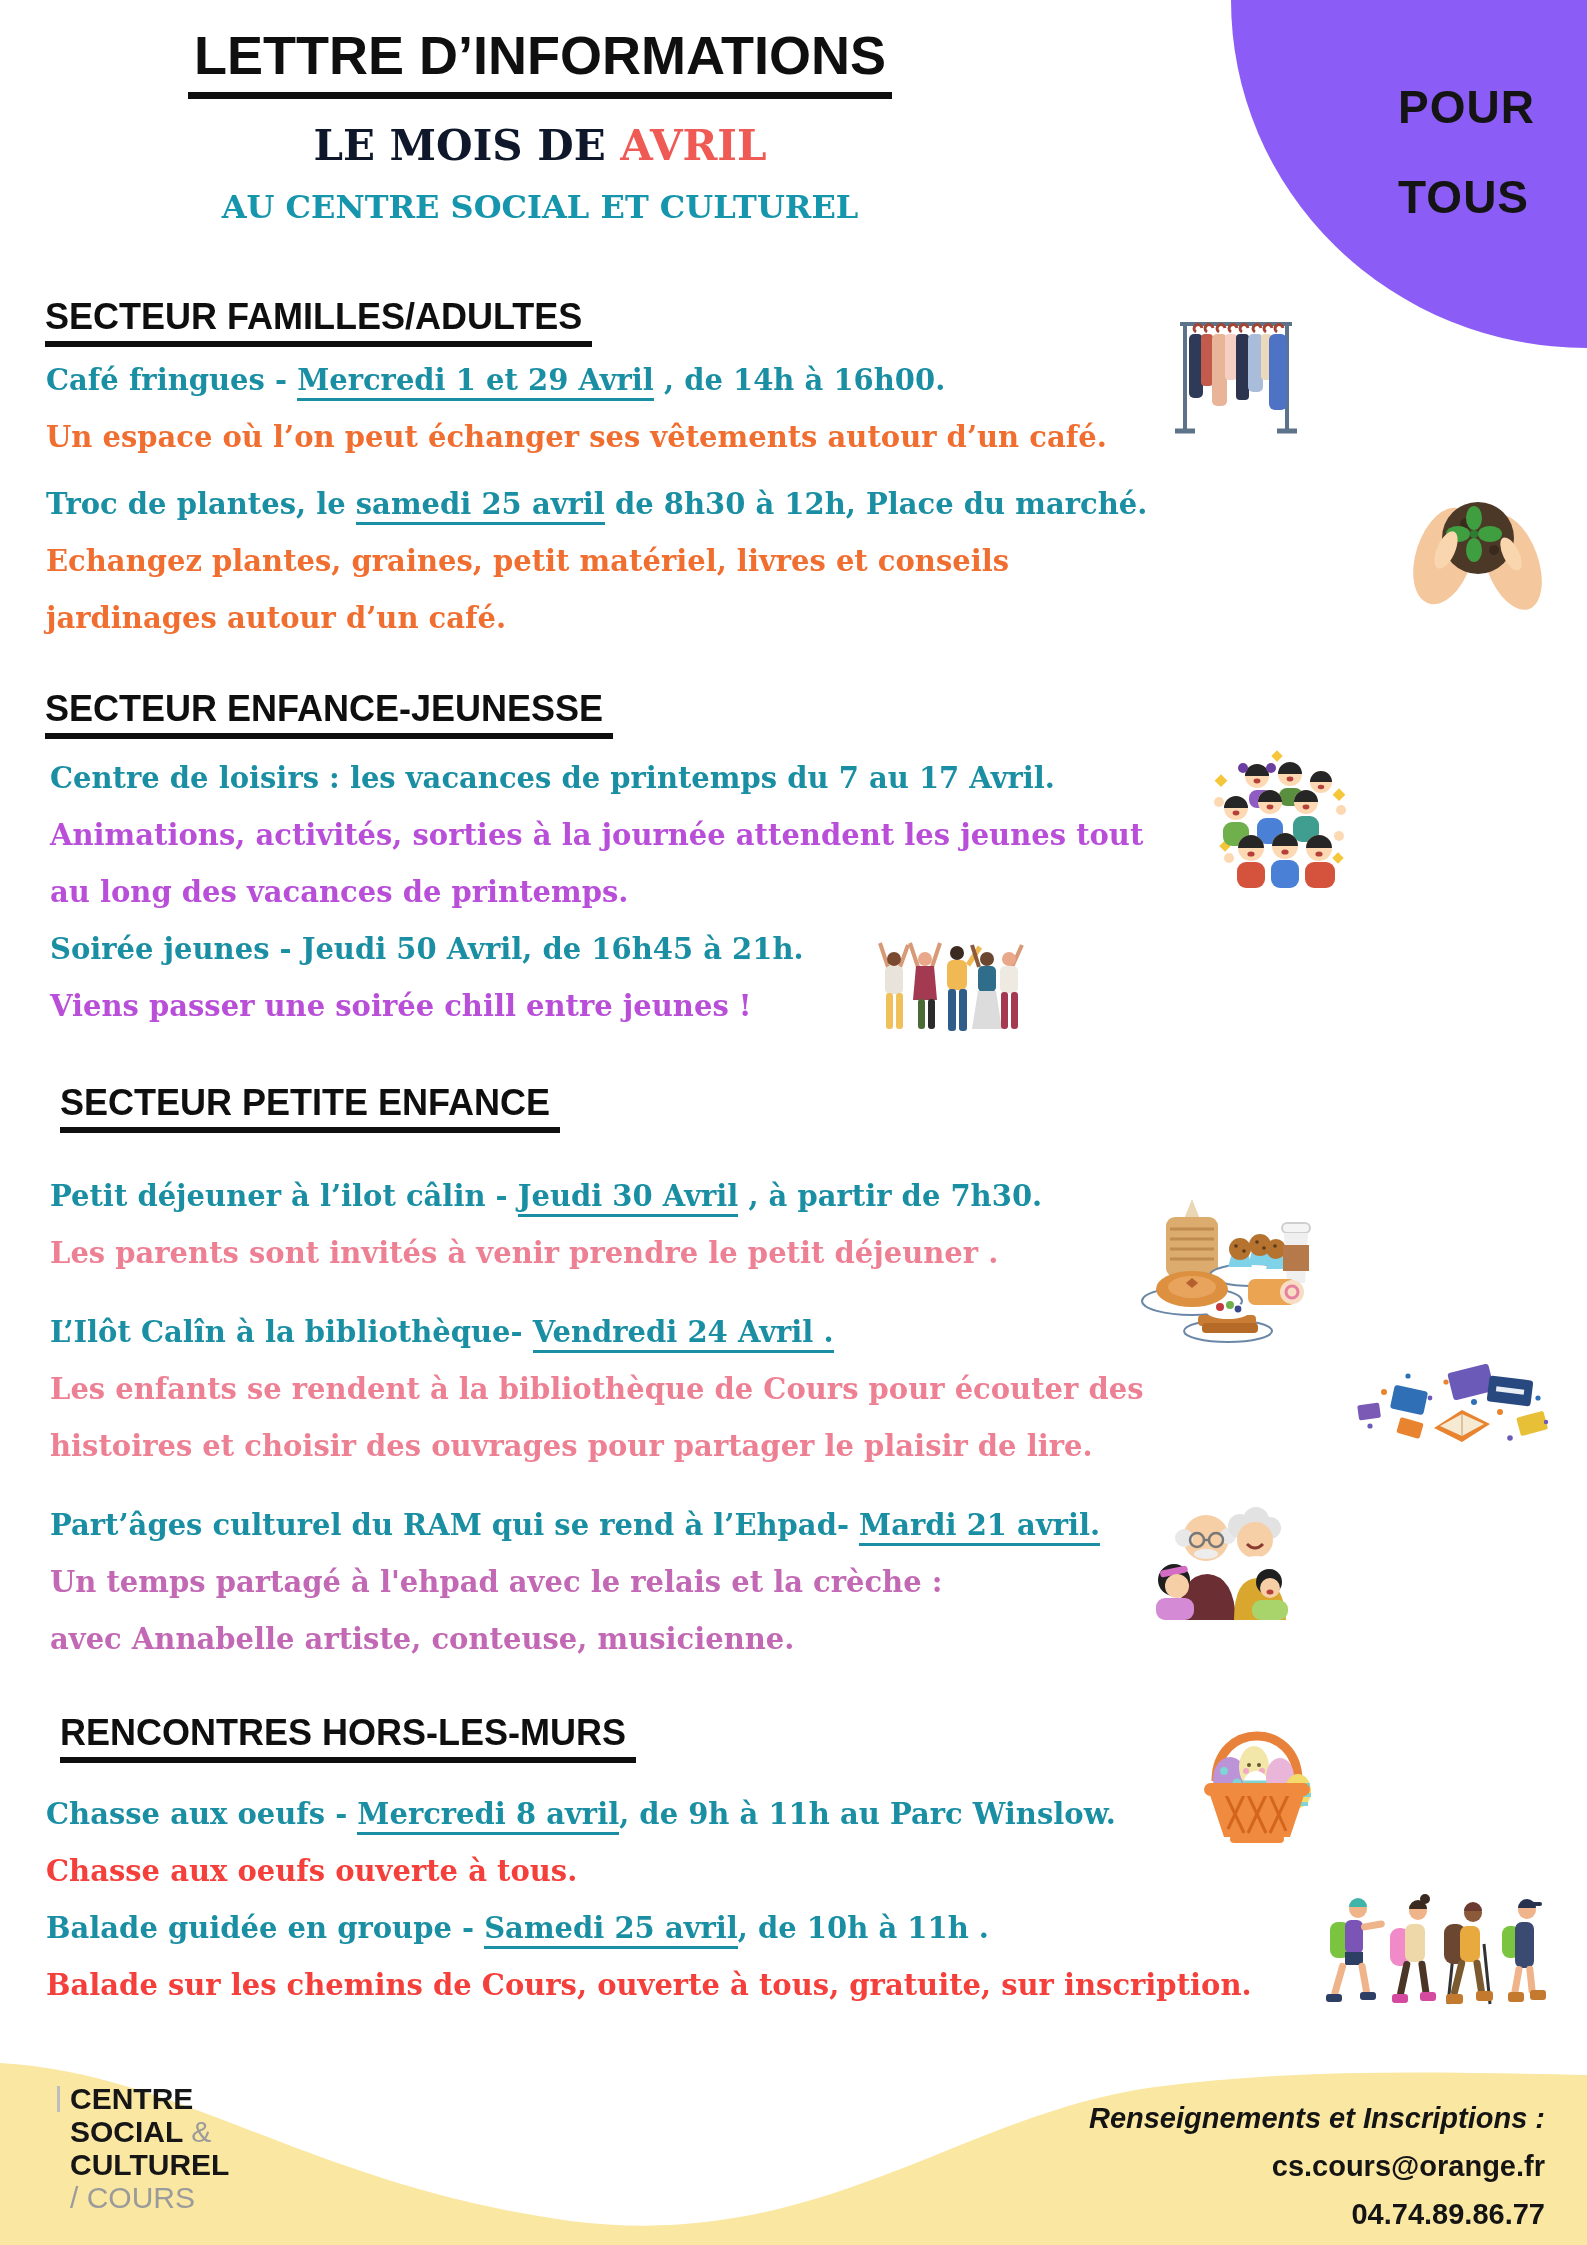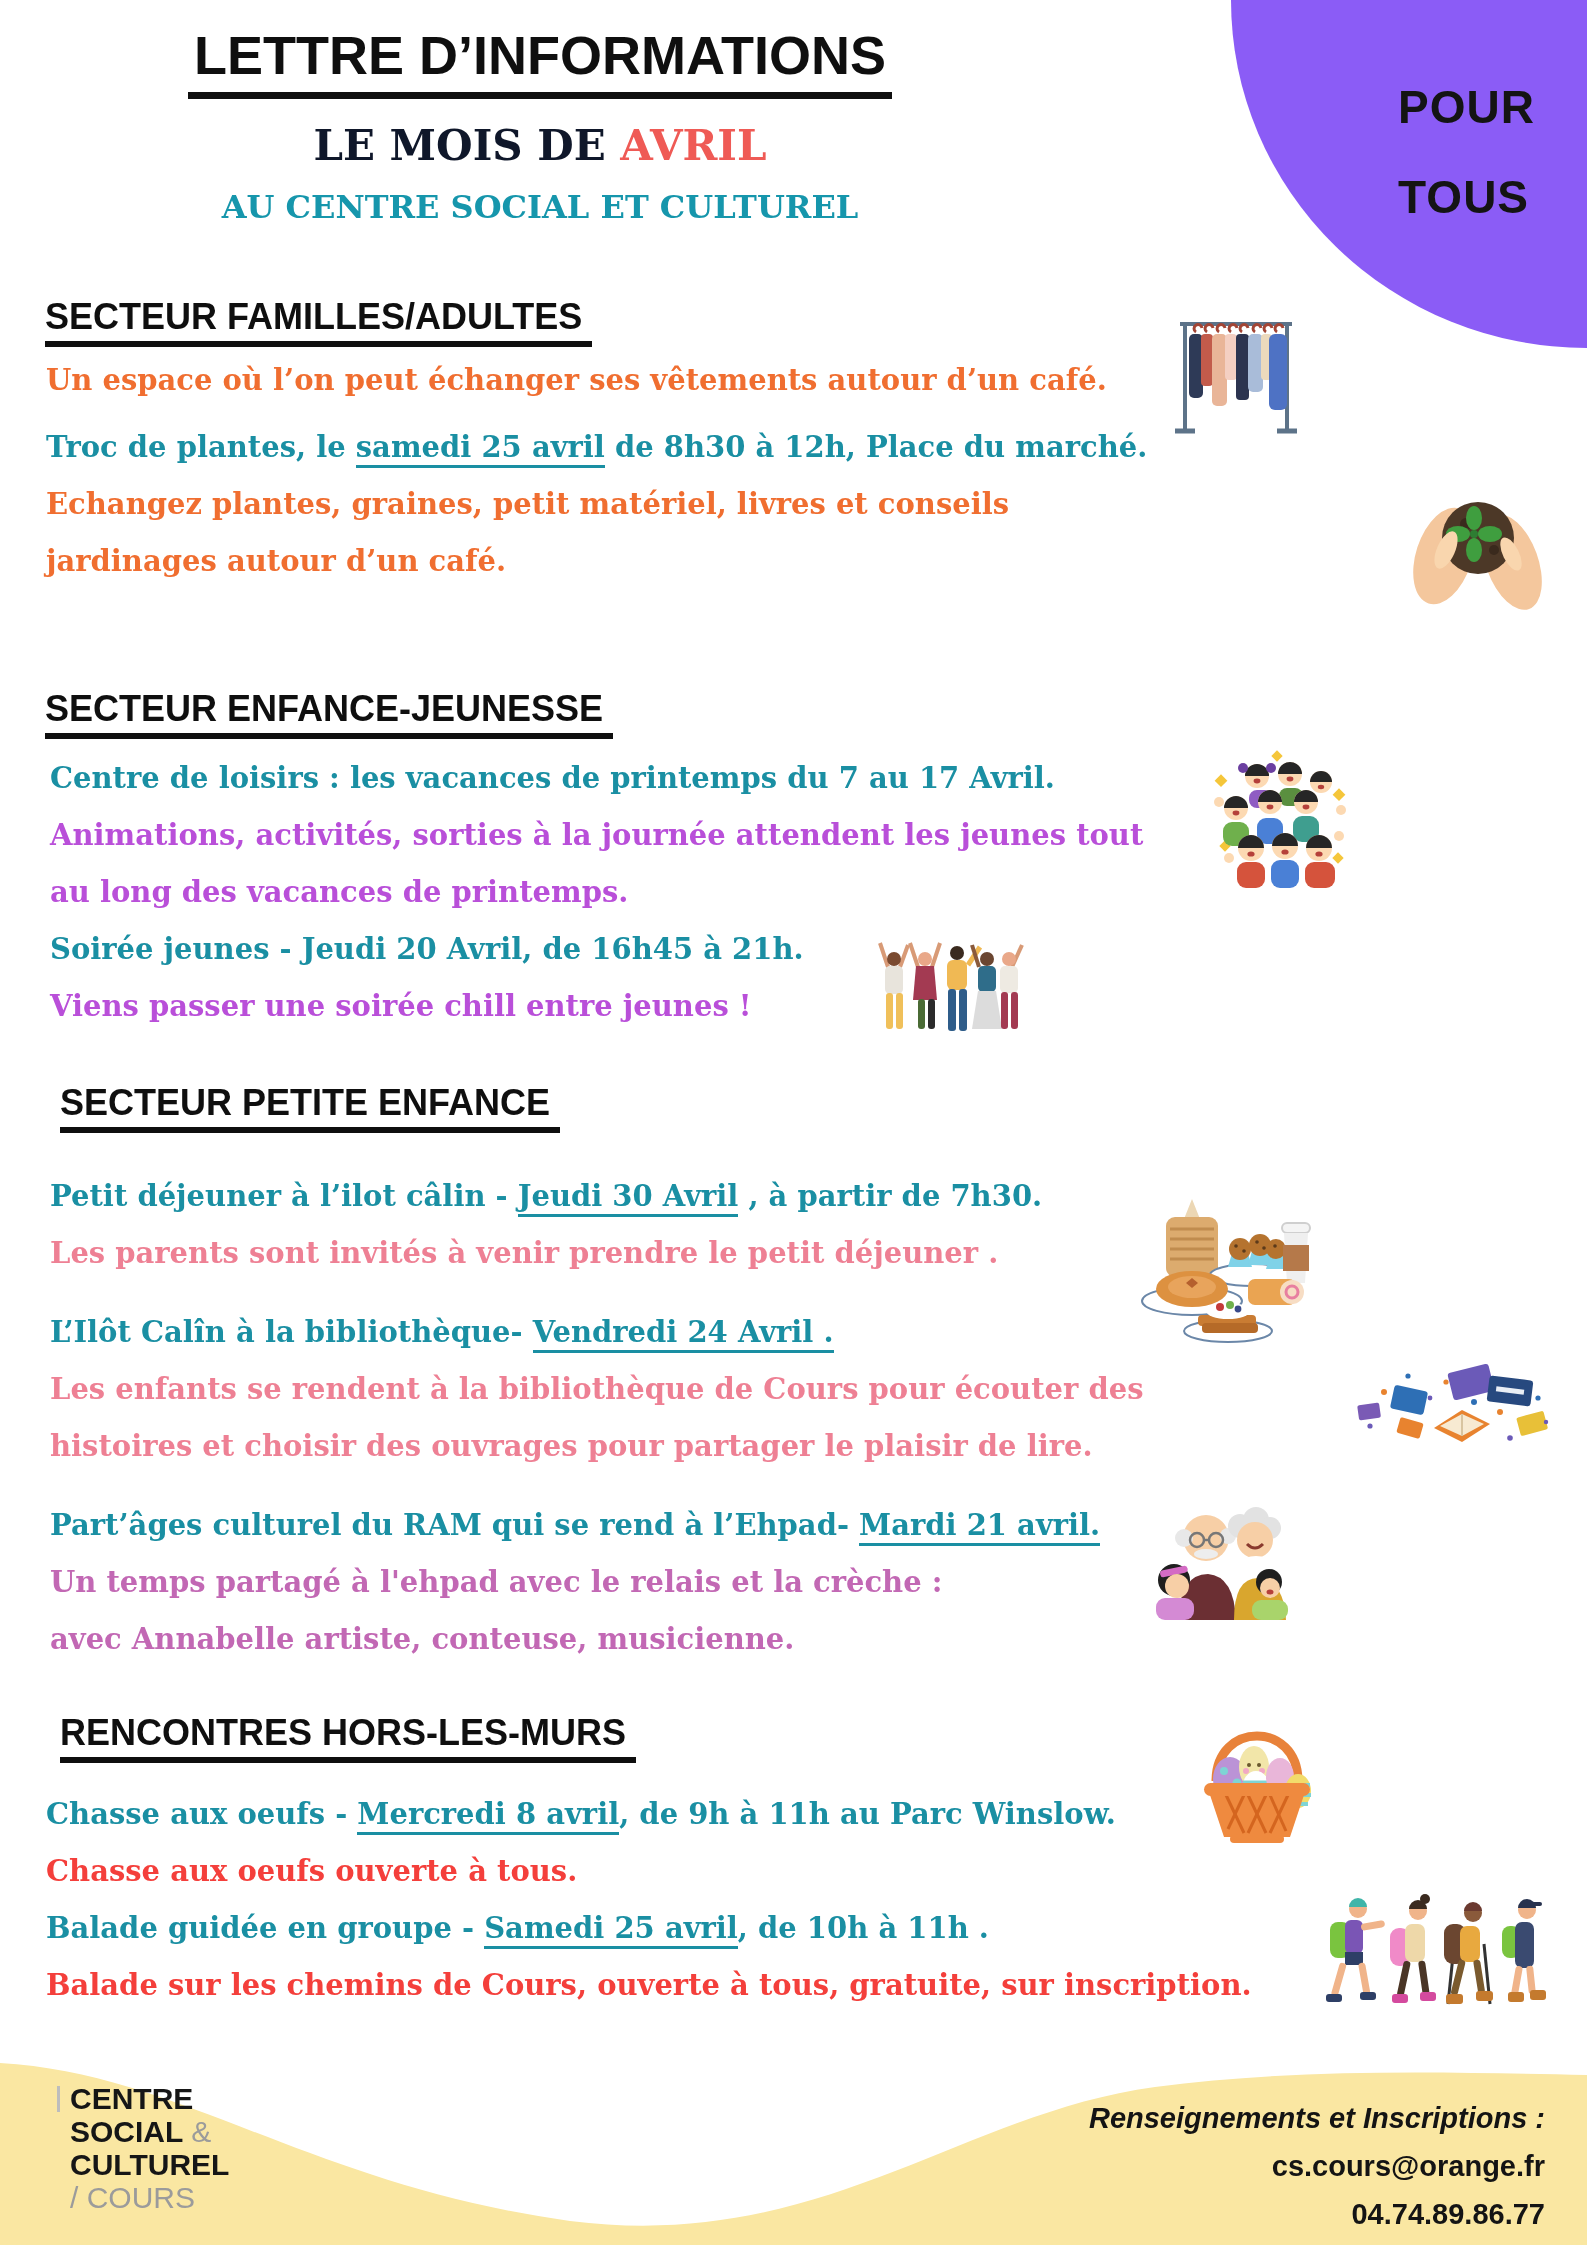--- a/index.html
+++ b/index.html
@@ -79,34 +79,37 @@
     <div class="subtitle">
       <span class="pre">LE MOIS DE </span><span class="month">AVRIL</span>
     </div>
     <div class="tagline">AU CENTRE SOCIAL ET CULTUREL</div>
   </div>
 
   <div class="sec-heading" style="left:45px; top:296px;">
     <span>SECTEUR FAMILLES/ADULTES</span>
   </div>
   <div class="sec-body" style="left:46px; top:352px; width:1120px;">
+    <div class="line teal">
+      <span>Café fringues - </span><span class="u">Mercredi 1 et 29 Avril</span><span> , de 14h à 16h00.</span>
+    </div>
     <div class="line orange">Un espace où l’on peut échanger ses vêtements autour d’un café.</div>
     <div class="line teal gap-sm">
       <span>Troc de plantes, le </span><span class="u">samedi 25 avril</span><span> de  8h30 à 12h, Place du marché.</span>
     </div>
     <div class="line orange">Echangez plantes, graines, petit matériel, livres et conseils jardinages autour d’un café.</div>
   </div>
 
   <div class="sec-heading" style="left:45px; top:688px;">
     <span>SECTEUR ENFANCE-JEUNESSE</span>
   </div>
   <div class="sec-body" style="left:50px; top:750px; width:1140px;">
     <div class="line teal">Centre de loisirs  : les vacances de printemps du 7 au 17 Avril.</div>
     <div class="line purple">Animations, activités, sorties à la journée attendent les jeunes tout au long des vacances de printemps.</div>
-    <div class="line teal">Soirée jeunes - Jeudi 20 Avril, de 16h45 à 21h.</div>
+    <div class="line teal">Soirée jeunes - Jeudi 50 Avril, de 16h45 à 21h.</div>
     <div class="line purple">Viens passer une soirée chill entre jeunes !</div>
   </div>
 
   <div class="sec-heading" style="left:60px; top:1082px;">
     <span>SECTEUR PETITE ENFANCE</span>
   </div>
   <div class="sec-body" style="left:50px; top:1168px; width:1100px;">
     <div class="line teal">
       <span>Petit déjeuner à l’ilot câlin - </span><span class="u">Jeudi 30 Avril</span><span> , à partir de 7h30.</span>
     </div>

